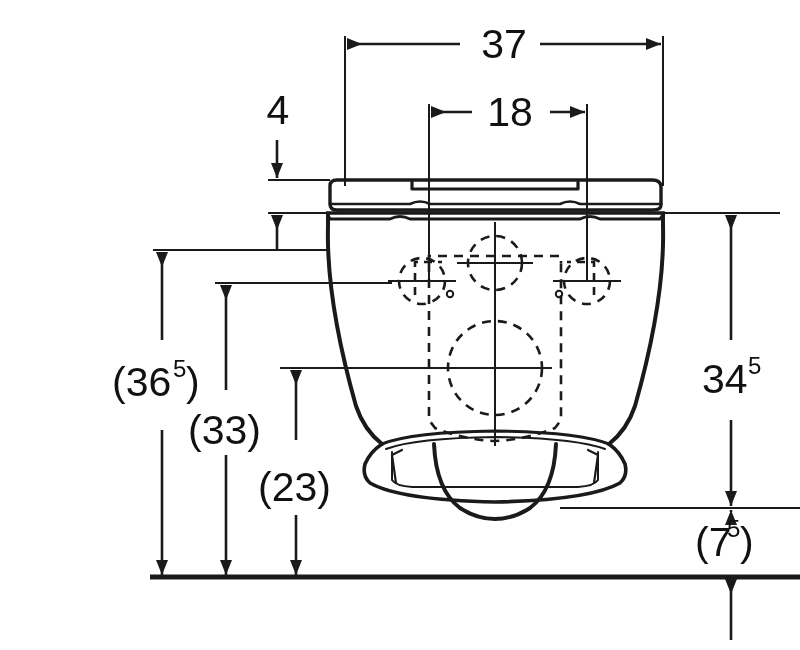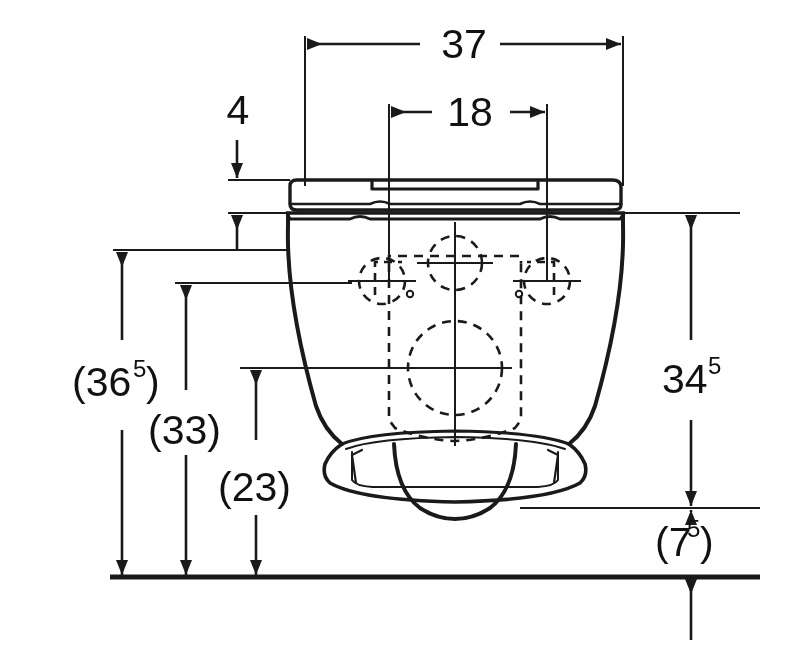--- a/index.html
+++ b/index.html
@@ -9,20 +9,21 @@
   }
   body {
     font-family: "Liberation Sans", sans-serif;
   }
   #drawing-root {
     position: relative;
     width: 760px;
     height: 650px;
     background: #ffffff;
     overflow: hidden;
+    margin-left: 40px;
   }
   #tech-svg {
     display: block;
     width: 800px;
     height: 650px;
   }
   .dim-text {
     font-family: "Liberation Sans", sans-serif;
     font-size: 41px;
     fill: #111111;

